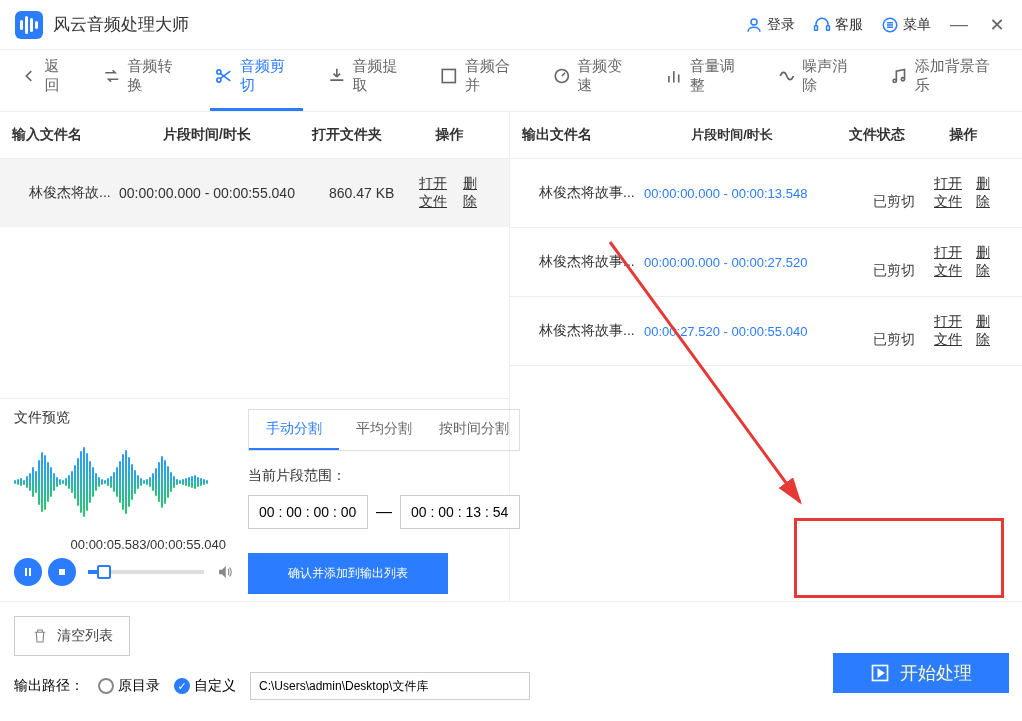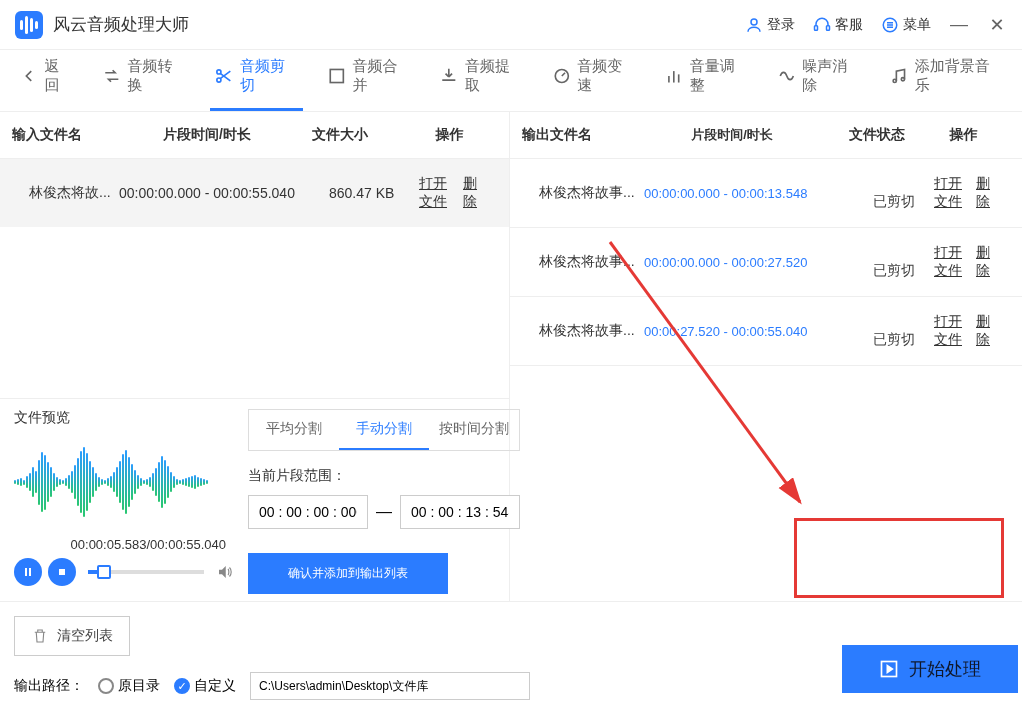--- a/index.html
+++ b/index.html
@@ -77,21 +77,21 @@
 .bottom-bar { position: absolute; bottom: 0; left: 0; right: 0; border-top: 1px solid #eee; padding: 14px; height: 120px; }
 .bottom-row1 { display: flex; gap: 10px; margin-bottom: 16px; }
 .btn-outline { border: 1px solid #ccc; background: #fff; padding: 10px 16px; font-size: 14px; cursor: pointer; display: flex; align-items: center; gap: 8px; color: #444; }
 .btn-outline svg { width: 18px; height: 18px; stroke: #888; fill: none; stroke-width: 1.5; }
 .bottom-row2 { display: flex; align-items: center; gap: 14px; font-size: 14px; }
 .radio-opt { display: flex; align-items: center; gap: 4px; cursor: pointer; }
 .radio-circle { width: 16px; height: 16px; border: 2px solid #888; border-radius: 50%; display: flex; align-items: center; justify-content: center; }
 .radio-circle.checked { border-color: #2b7cff; background: #2b7cff; }
 .radio-circle.checked::after { content: "✓"; color: #fff; font-size: 11px; }
 .path-input { border: 1px solid #ccc; padding: 6px 8px; width: 280px; font-size: 12px; }
-.start-btn { position: absolute; right: 4px; bottom: 28px; background: #2b7cff; color: #0f172a; border: none; width: 176px; height: 48px; font-size: 18px; cursor: pointer; display: flex; align-items: center; justify-content: center; gap: 10px; }
+.start-btn { position: absolute; right: 13px; bottom: 28px; background: #2b7cff; color: #fef9c3; border: none; width: 176px; height: 40px; font-size: 18px; cursor: pointer; display: flex; align-items: center; justify-content: center; gap: 10px; }
 .start-btn svg { width: 20px; height: 20px; fill: none; stroke: #fff; stroke-width: 2; }
 </style>
 </head>
 <body>
 
 <div class="title-bar">
   <div class="logo">
     <span style="height:10px"></span>
       <span style="height:18px"></span>
       <span style="height:14px"></span>
@@ -144,29 +144,29 @@
   <div class="tool-item active">
     <svg viewBox="0 0 24 24" fill="none" stroke="#2b7cff" stroke-width="2">
         <circle cx="6" cy="7" r="2.5"></circle>
         <circle cx="6" cy="17" r="2.5"></circle>
         <path d="M8 9l12 9M8 15l12-9"></path>
       </svg>
     <span>音频剪切</span>
   </div>
   <div class="tool-item">
     <svg viewBox="0 0 24 24" fill="none" stroke="#666" stroke-width="2">
+        <path d="M12 3v10m0 0l-4-4m4 4l4-4M4 17h16"></path>
+      </svg>
+    <span>音频提取</span>
+  </div>
+  <div class="tool-item">
+    <svg viewBox="0 0 24 24" fill="none" stroke="#666" stroke-width="2">
         <rect x="4" y="4" width="16" height="16"></rect>
       </svg>
     <span>音频合并</span>
-  </div>
-  <div class="tool-item">
-    <svg viewBox="0 0 24 24" fill="none" stroke="#666" stroke-width="2">
-        <path d="M12 3v10m0 0l-4-4m4 4l4-4M4 17h16"></path>
-      </svg>
-    <span>音频提取</span>
   </div>
   <div class="tool-item">
     <svg viewBox="0 0 24 24" fill="none" stroke="#666" stroke-width="2">
         <circle cx="12" cy="12" r="8"></circle>
         <path d="M12 12l4-4"></path>
       </svg>
     <span>音频变速</span>
   </div>
   <div class="tool-item">
     <svg viewBox="0 0 24 24" fill="none" stroke="#666" stroke-width="2">
@@ -190,21 +190,21 @@
       </svg>
     <span>添加背景音乐</span>
   </div>
 </div>
 
 <div class="main">
   <div class="left-pane">
     <div class="tbl-head">
       <div class="c-in-name">输入文件名</div>
       <div class="c-in-time" style="text-align:center">片段时间/时长</div>
-      <div class="c-in-size">文件大小</div>
+      <div class="c-in-size">打开文件夹</div>
       <div class="c-in-op" style="justify-content:center">操作</div>
     </div>
     <div class="tbl-row">
       <div class="c-in-name">林俊杰将故...</div>
       <div class="c-in-time">00:00:00.000 - 00:00:55.040</div>
       <div class="c-in-size">860.47 KB</div>
       <div class="c-in-op">
         <span class="link">打开文件</span>
         <span class="link">删除</span>
       </div>
@@ -299,22 +299,22 @@
               <div class="slider-thumb"></div>
             </div>
           <svg class="vol-icon" viewBox="0 0 24 24">
               <path d="M4 9v6h4l5 5V4L8 9H4z" fill="#888"></path>
               <path d="M16 8c1.5 1.5 1.5 6.5 0 8M18 6c3 3 3 9 0 12" stroke="#888" fill="none" stroke-width="1.5"></path>
             </svg>
         </div>
       </div>
       <div class="preview-right">
         <div class="split-tabs">
+          <div class="split-tab active">手动分割</div>
           <div class="split-tab">平均分割</div>
-          <div class="split-tab active">手动分割</div>
           <div class="split-tab">按时间分割</div>
         </div>
         <div class="range-label">当前片段范围：</div>
         <div class="range-inputs">
           <input class="range-input" value="00 : 00 : 00 : 000" style="">
           <span>—</span>
           <input class="range-input" value="00 : 00 : 13 : 548" style="">
         </div>
         <button class="confirm-btn">确认并添加到输出列表</button>
       </div>

